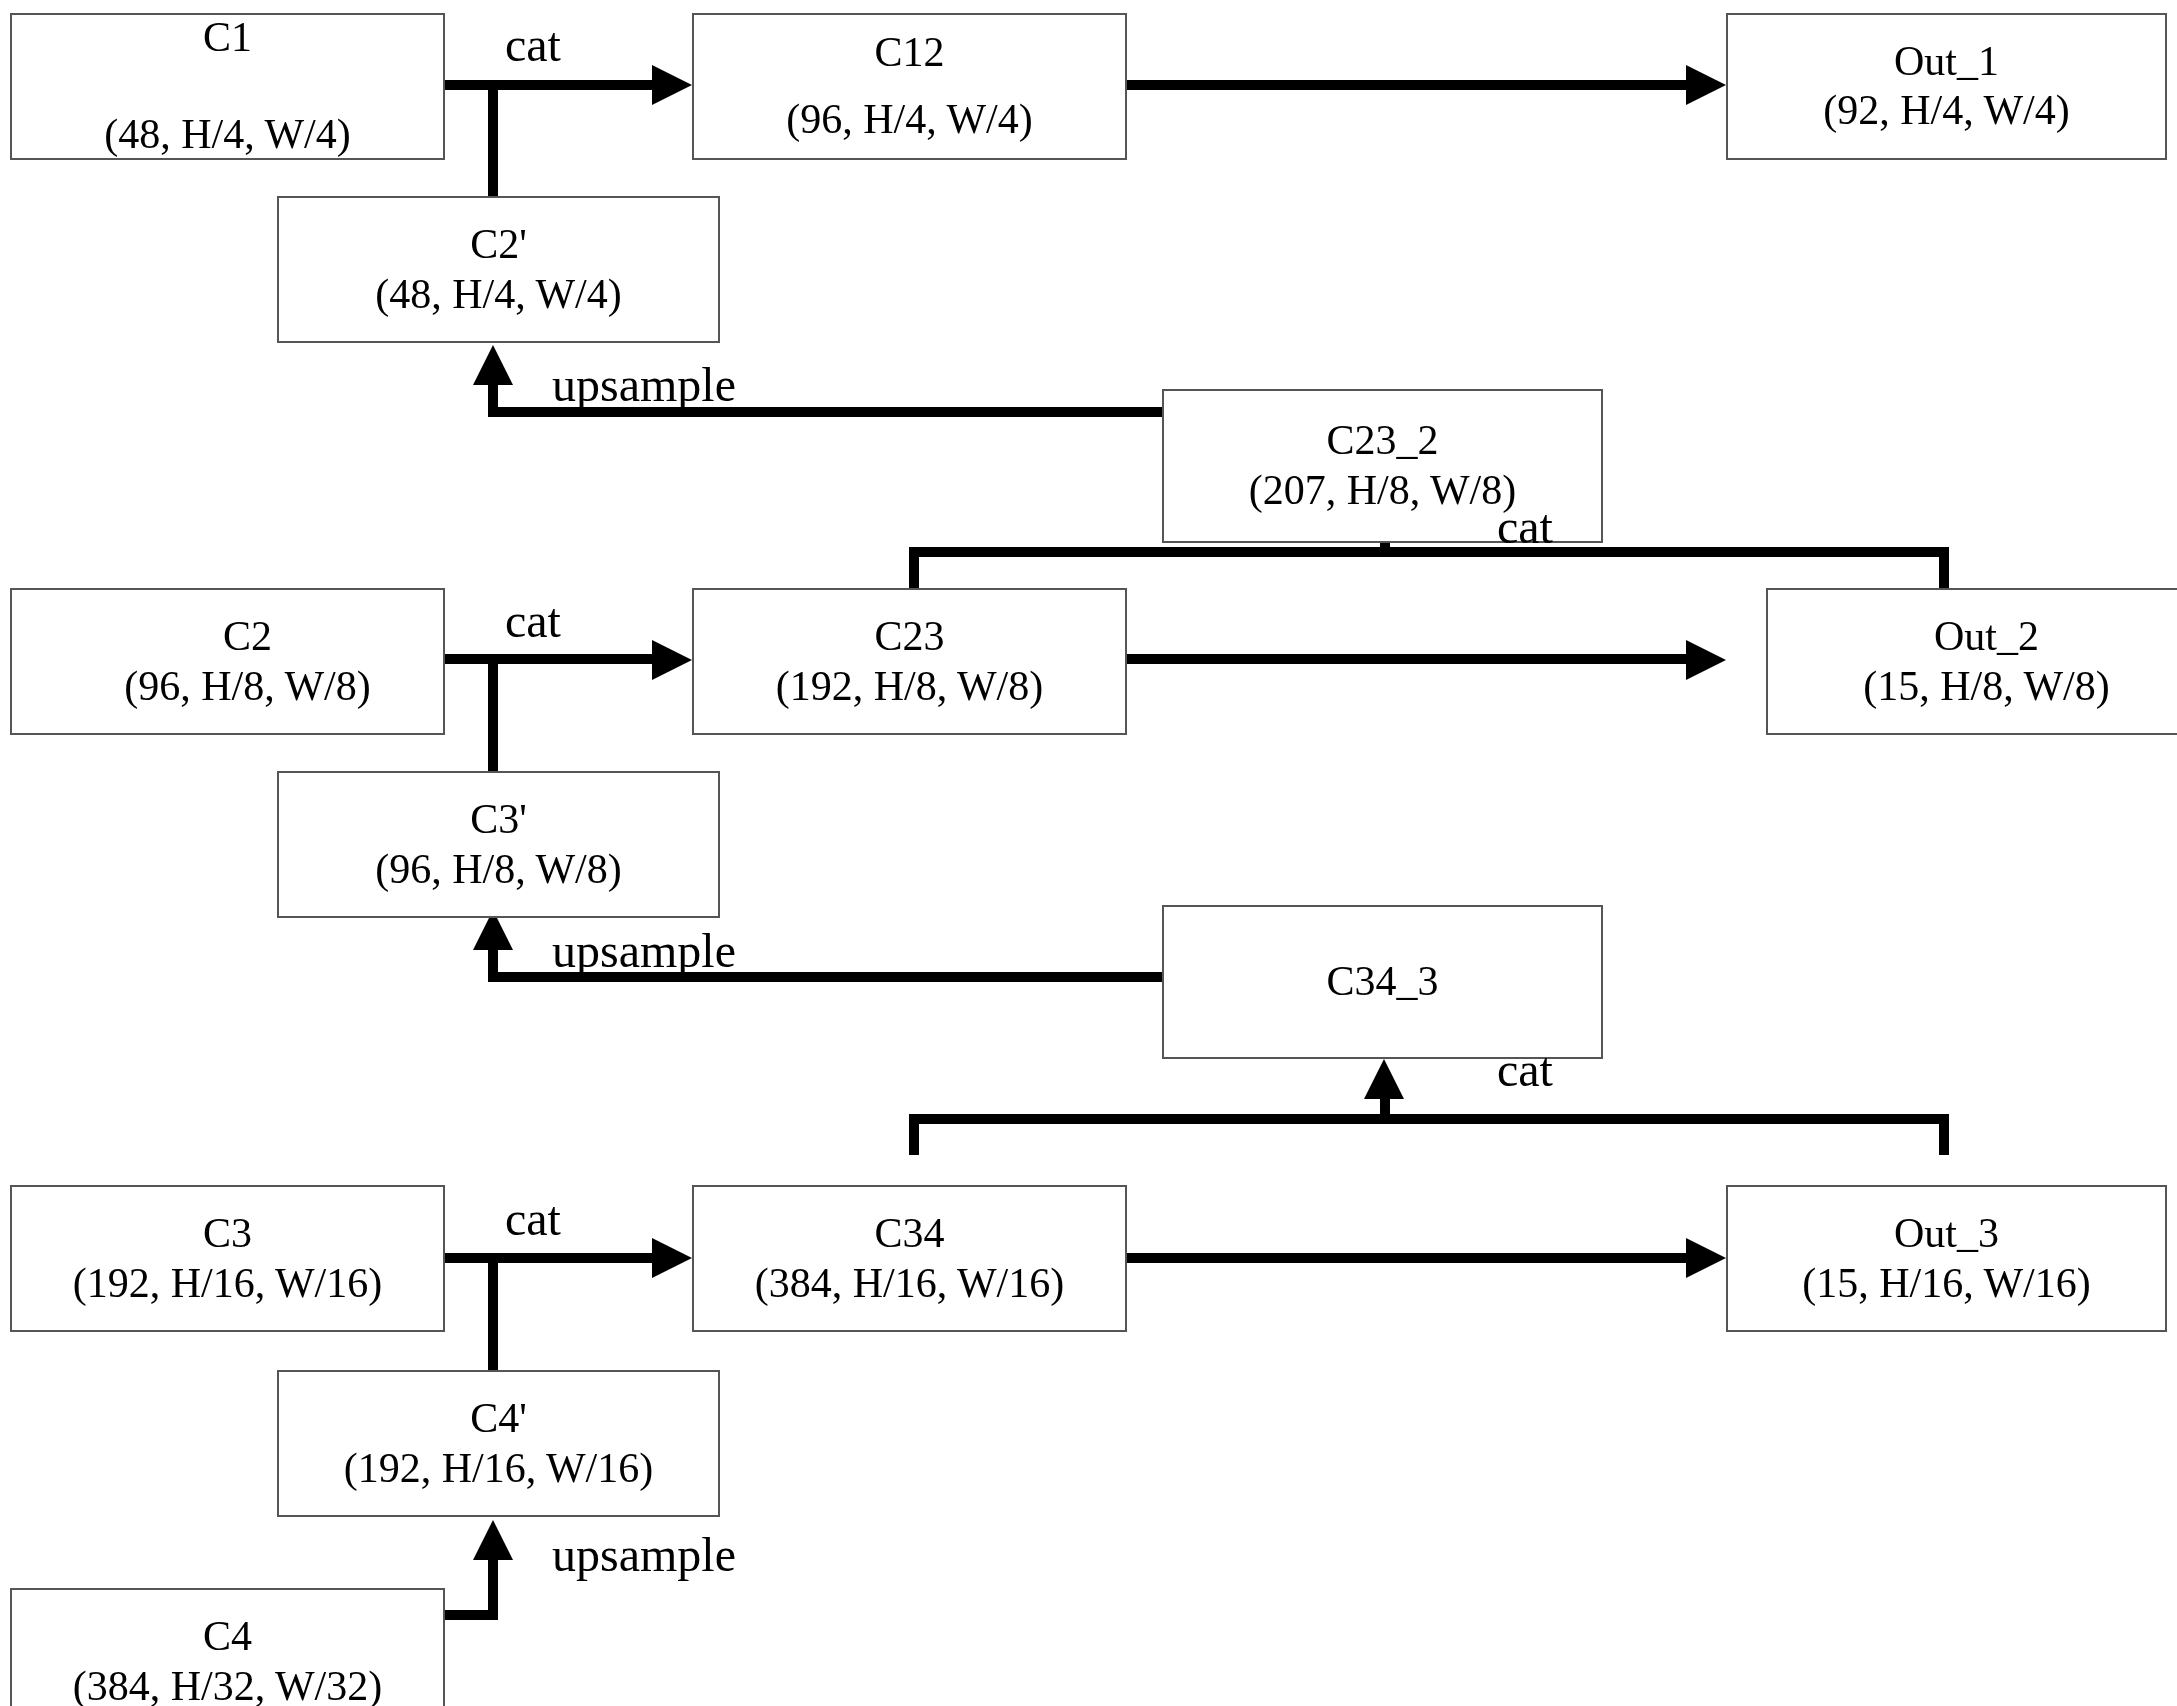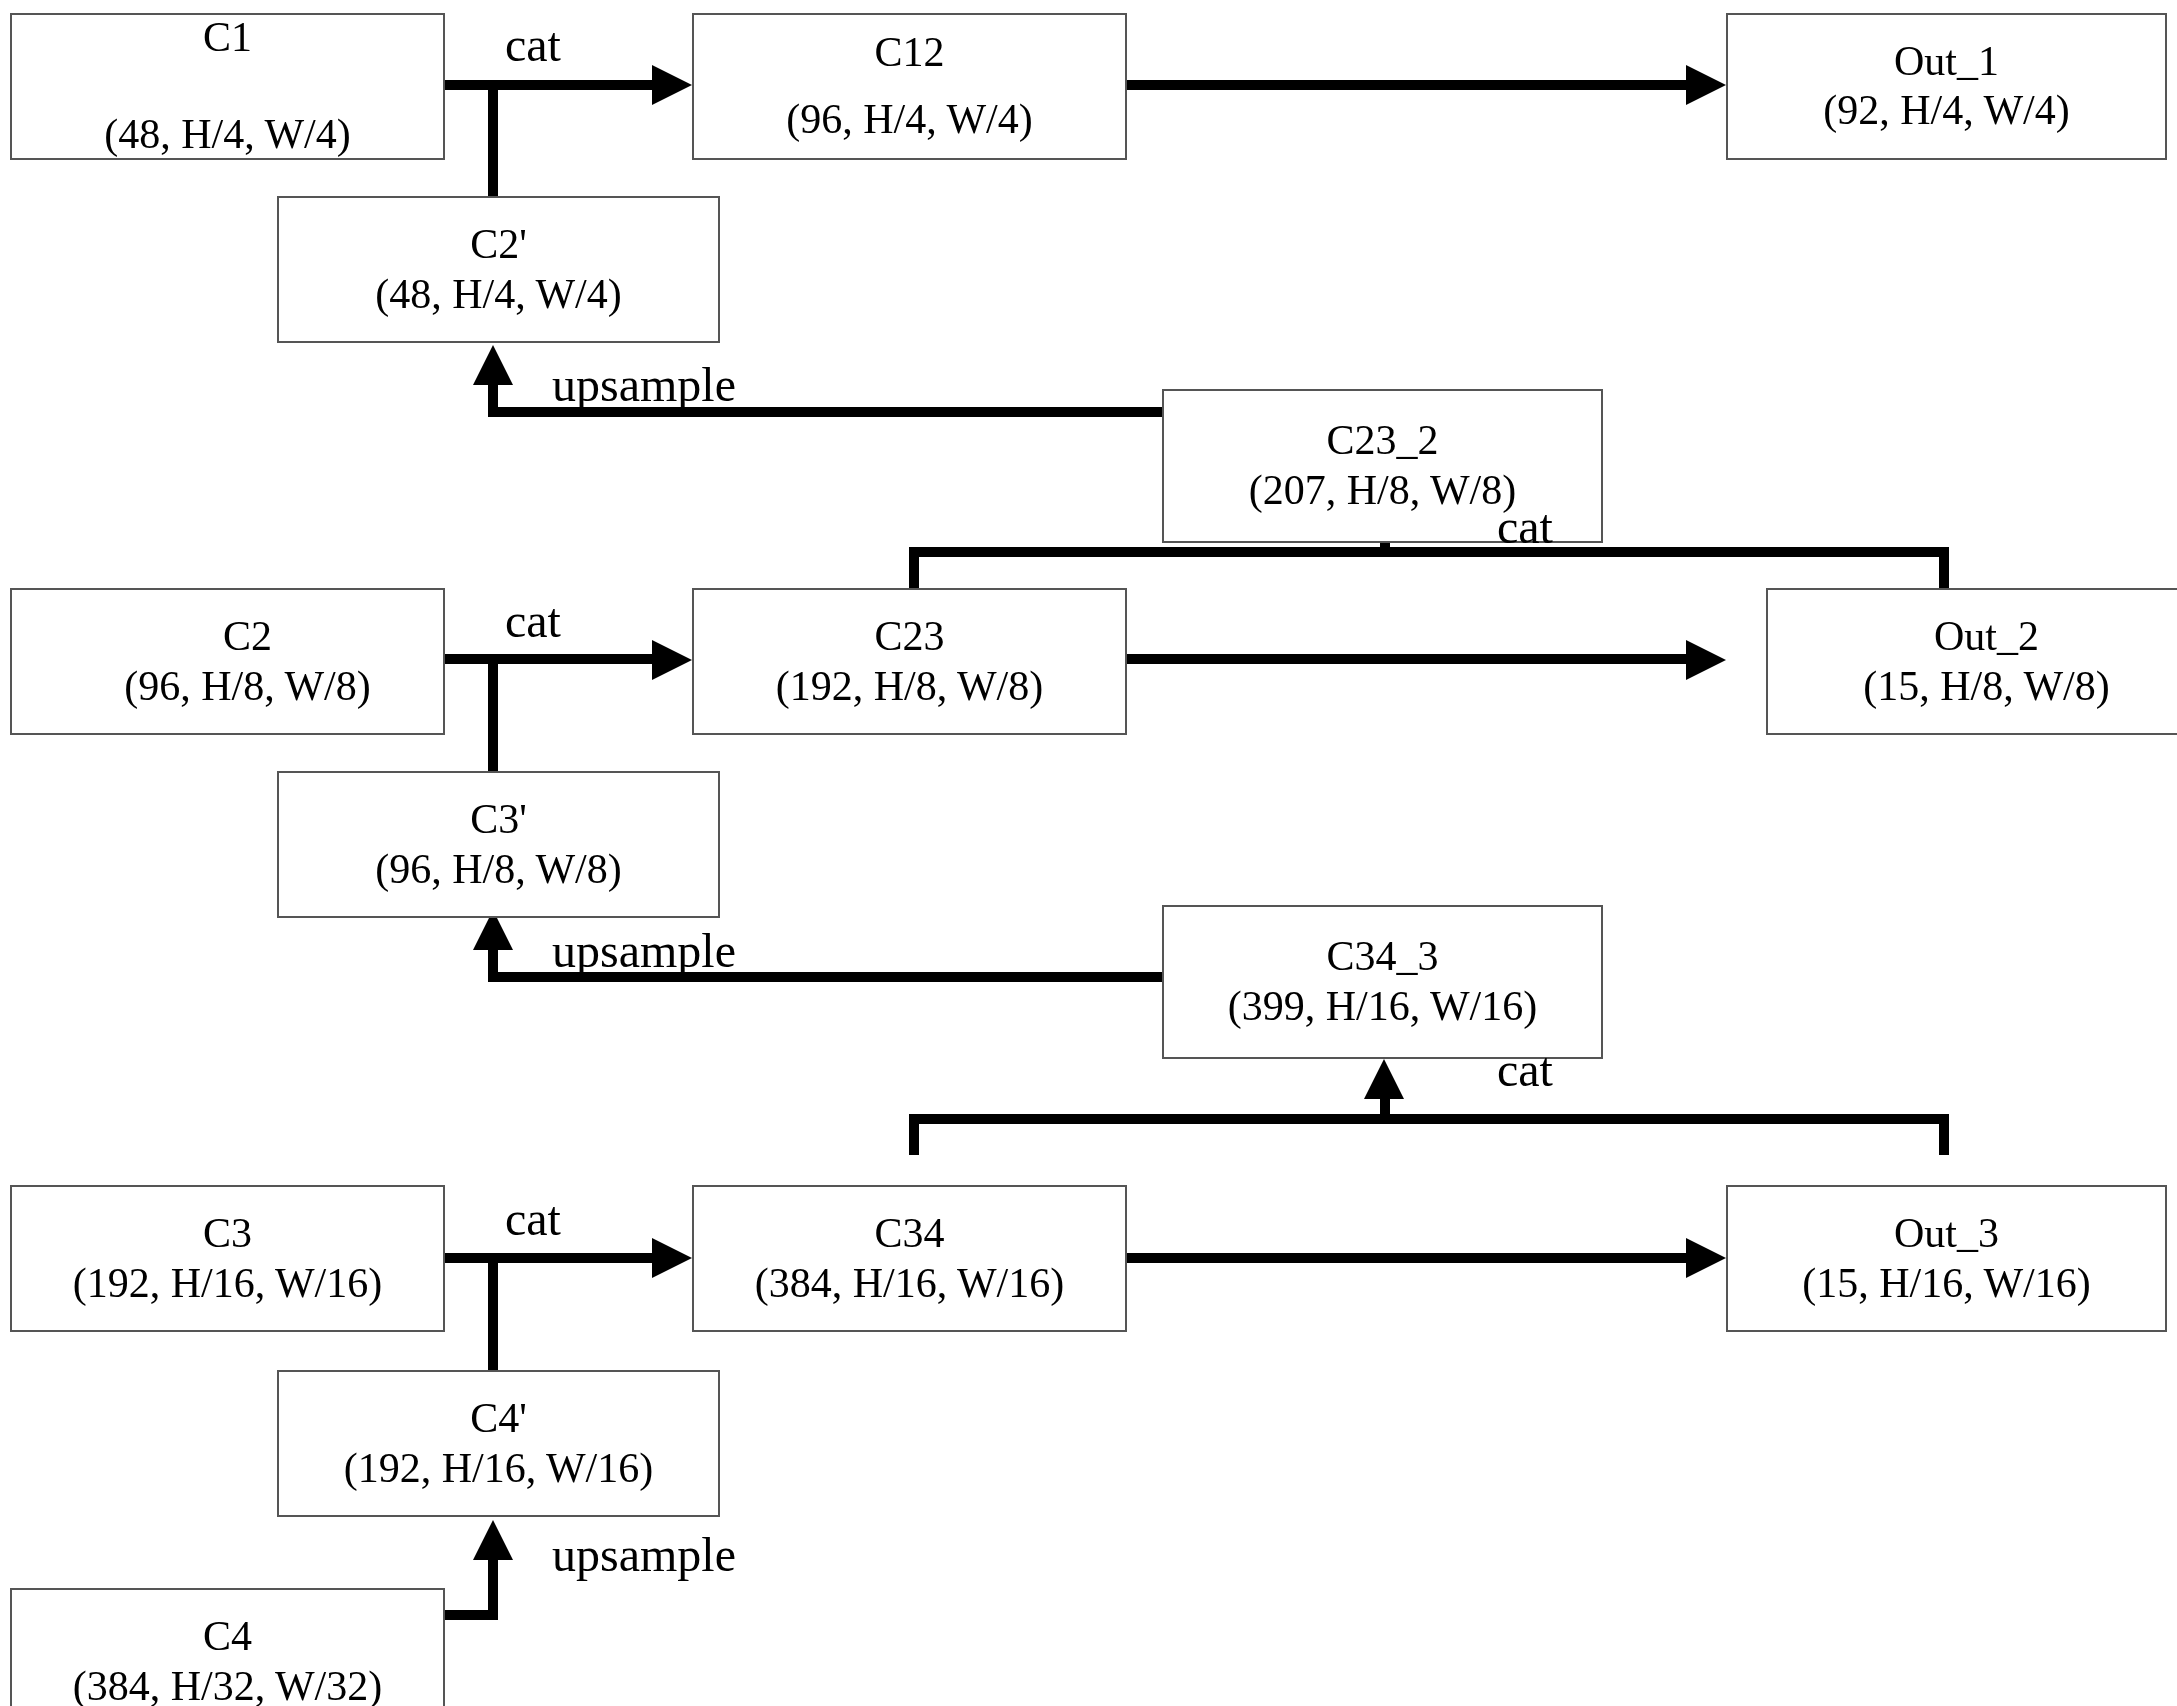--- a/index.html
+++ b/index.html
@@ -143,21 +143,20 @@
   <div class="hline" style="left:1122px; top:654px; width:566px; height:10px;"></div>
   <div class="arrow-r" style="left:1686px; top:640px;"></div>
 
   <div class="node" style="left:277px; top:771px; width:443px; height:147px;">
     <div class="nm">C3'</div>
     <div class="shape">(96, H/8, W/8)</div>
   </div>
 
   <div class="node" style="left:1162px; top:905px; width:441px; height:154px;">
     <div class="nm">C34_3</div>
-    <div class="shape">(399, H/16, W/16)</div>
   </div>
 
   <div class="hline" style="left:488px; top:972px; width:678px; height:10px;"></div>
   <div class="vline" style="left:488px; top:950px; width:10px; height:30px;"></div>
   <div class="arrow-u" style="left:473px; top:910px;"></div>
   <div class="edge-label" style="left:552px; top:923px;">upsample</div>
 
   <div class="hline" style="left:909px; top:1114px; width:1040px; height:10px;"></div>
   <div class="vline" style="left:909px; top:1114px; width:10px; height:41px;"></div>
   <div class="vline" style="left:1939px; top:1114px; width:10px; height:41px;"></div>

